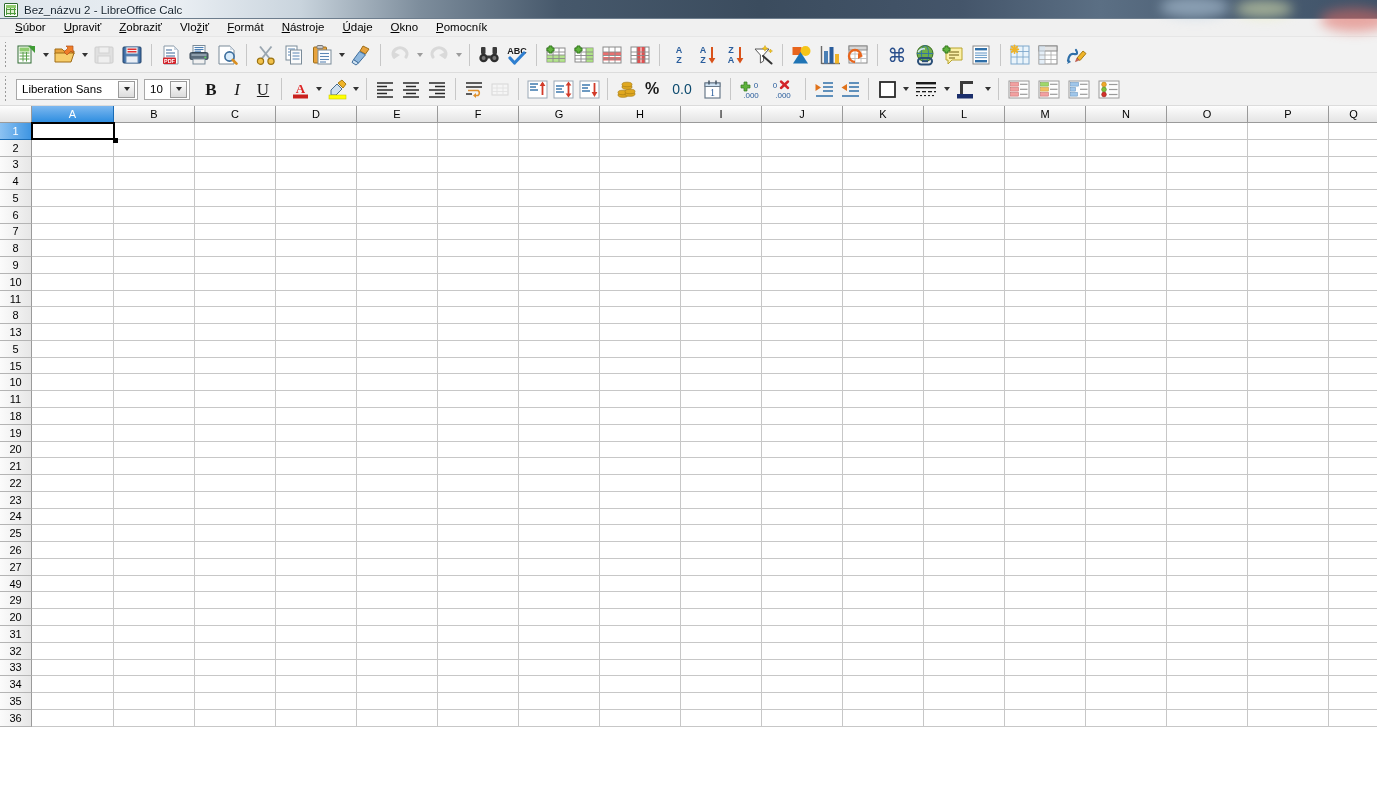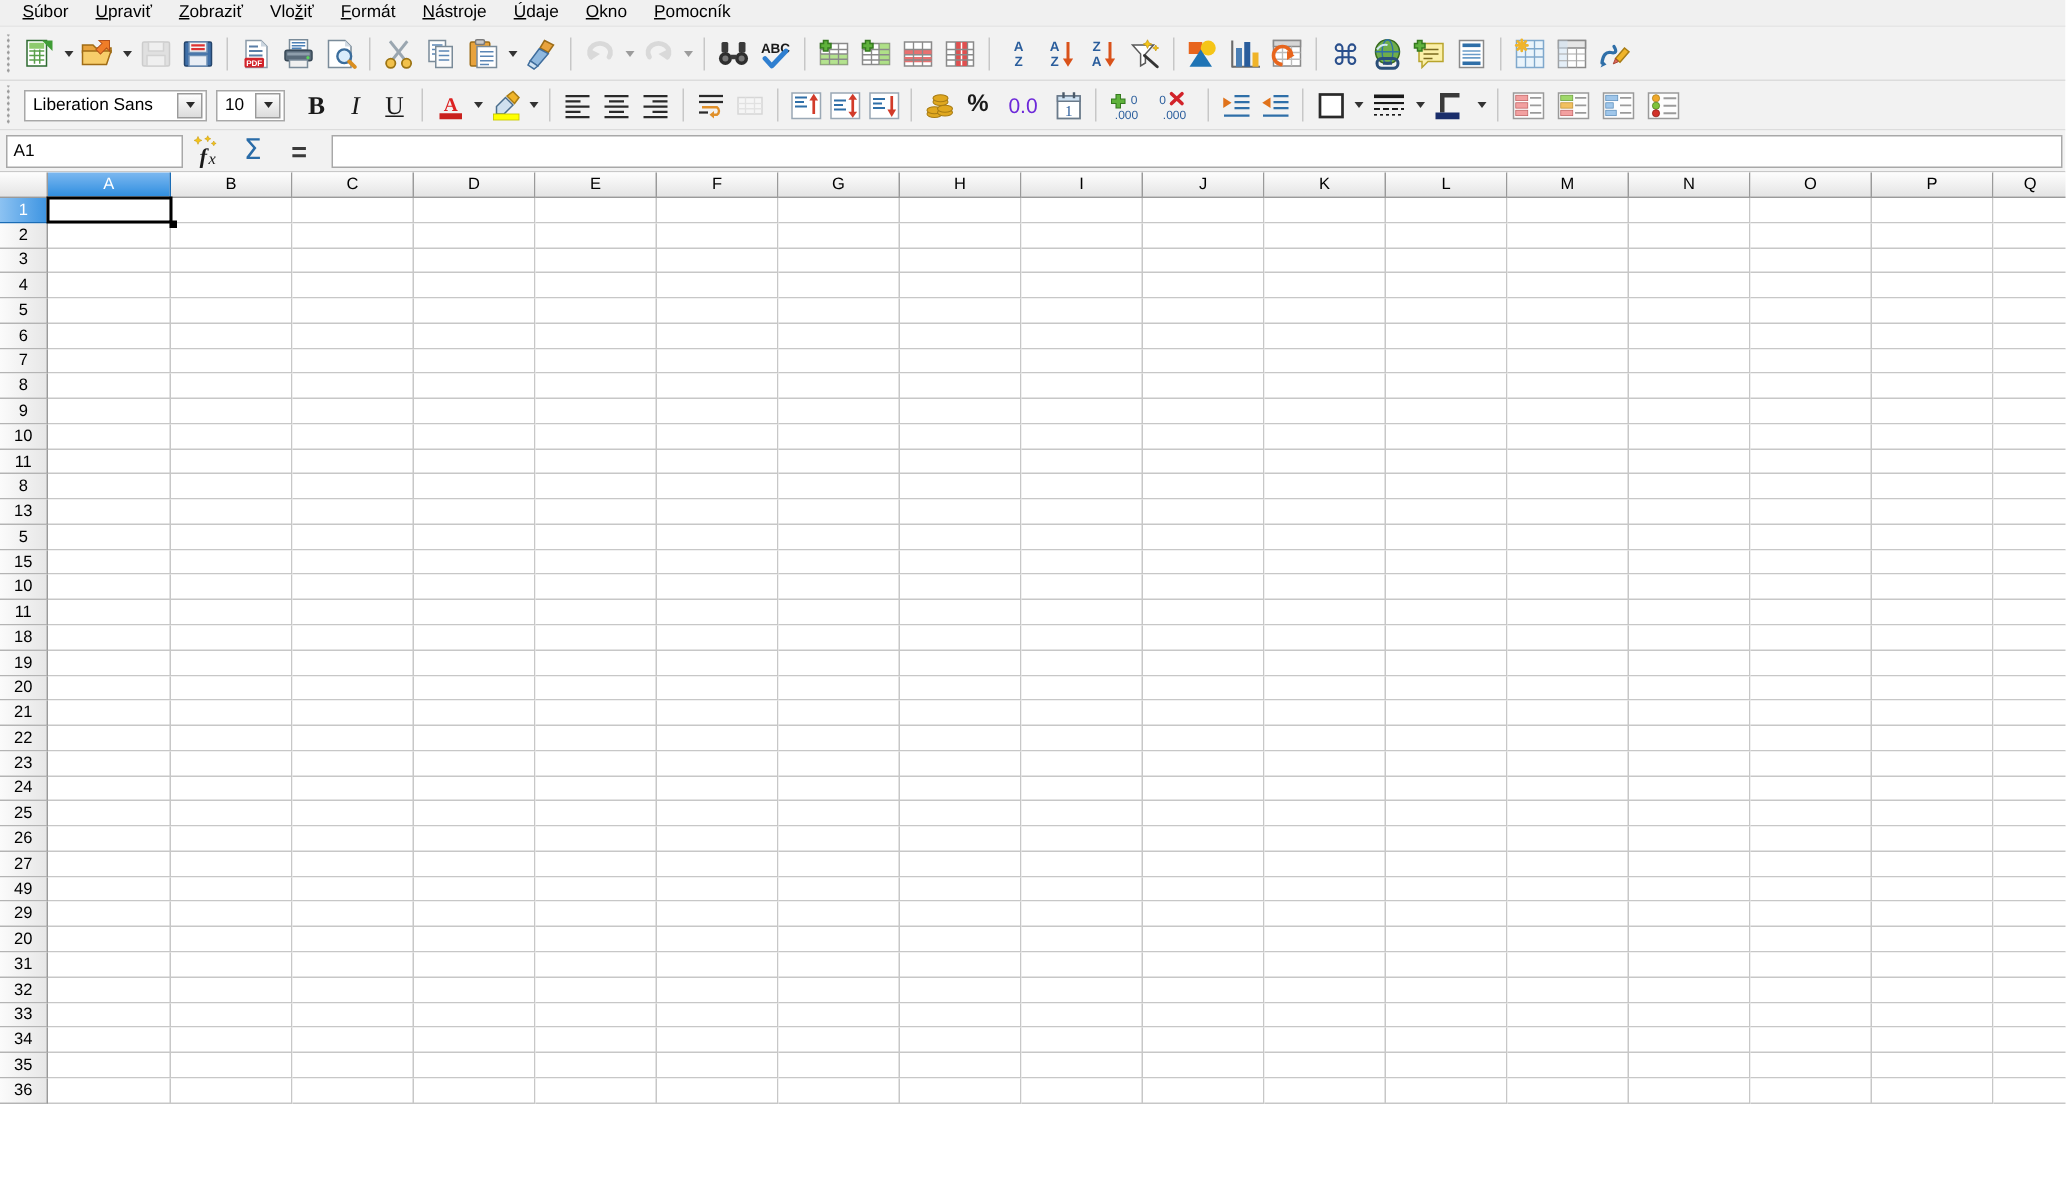--- a/index.html
+++ b/index.html
@@ -191,20 +191,29 @@
   }
   .fillhandle {
     position: absolute; width: 5px; height: 5px; background: #000; z-index: 7;
   }
 </style>
 </head>
 <body>
 
 <div id="app">
 
+  <div class="titlebar">
+    <div class="blob" style="left:1160px;top:-4px;width:70px;height:22px;background:#b9cfe2;"></div>
+    <div class="blob" style="left:1235px;top:0px;width:58px;height:18px;background:#e8efb4;"></div>
+    <div class="blob" style="left:1320px;top:8px;width:70px;height:24px;background:#e06a62;"></div>
+    <div class="title-left">
+      <span class="calc-icon"></span>
+      <span class="title-text">Bez_názvu 2 - LibreOffice Calc</span>
+    </div>
+  </div>
 
   <div class="menubar">
     <div class="menu-item"><span><u>S</u>úbor</span></div>
     <div class="menu-item"><span><u>U</u>praviť</span></div>
     <div class="menu-item"><span><u>Z</u>obraziť</span></div>
     <div class="menu-item"><span>Vlo<u>ž</u>iť</span></div>
     <div class="menu-item"><span><u>F</u>ormát</span></div>
     <div class="menu-item"><span><u>N</u>ástroje</span></div>
     <div class="menu-item"><span><u>Ú</u>daje</span></div>
     <div class="menu-item"><span><u>O</u>kno</span></div>
@@ -771,21 +780,21 @@
             <ellipse cx="11" cy="5.5" rx="5" ry="2.3"></ellipse>
         </g>
       </svg>
     </div>
 
     <div class="tbtn">
       <span style="font-size:16px;font-weight:bold;color:#1a1a1a;">%</span>
     </div>
 
     <div class="tbtn" style="width:34px">
-      <span style="font-size:14px;color:#6d28d9;">0.0</span>
+      <span style="font-size:14px;color:#0c4a6e;">0.0</span>
     </div>
 
     <div class="tbtn">
       <svg width="21" height="21" viewBox="0 0 21 21">
         <rect x="3" y="4" width="15" height="15" fill="#fff" stroke="#6a7a8a" stroke-width="1.2"></rect>
         <rect x="3" y="4" width="15" height="3.5" fill="#cfe2f2" stroke="#6a7a8a"></rect>
         <line x1="7" y1="1.5" x2="7" y2="5.5" stroke="#4a5a6a" stroke-width="1.6"></line>
         <line x1="14" y1="1.5" x2="14" y2="5.5" stroke="#4a5a6a" stroke-width="1.6"></line>
         <text x="10.5" y="17" font-size="10" fill="#2a5d9c" text-anchor="middle" font-family="Liberation Serif, serif">1</text>
       </svg>
@@ -925,50 +934,20 @@
         <circle cx="7" cy="15.5" r="2.4" fill="#d2322a" stroke="#8a1a14" stroke-width=".5"></circle>
         <g stroke="#9a9a9a" stroke-width="1.2">
             <line x1="12" y1="5.5" x2="20.5" y2="5.5"></line>
             <line x1="12" y1="10.5" x2="20.5" y2="10.5"></line>
             <line x1="12" y1="15.5" x2="20.5" y2="15.5"></line>
           </g>
       </svg>
     </div>
   </div>
 
-  <div class="formulabar">
-    <div class="namebox">
-      <span class="val">A1</span>
-      <span class="dd"></span>
-    </div>
-
-    <div class="fbbtn">
-      <svg width="24" height="22" viewBox="0 0 24 22">
-        <g fill="#f5c518" stroke="#c79a12" stroke-width=".4">
-          <path d="M6 1 l.8 1.8 l1.8 .8 l-1.8 .8 l-.8 1.8 l-.8-1.8 l-1.8-.8 l1.8-.8z"></path>
-          <path d="M12.5 0.5 l.6 1.4 l1.4 .6 l-1.4 .6 l-.6 1.4 l-.6-1.4 l-1.4-.6 l1.4-.6z"></path>
-          <path d="M16.5 4 l.5 1.1 l1.1 .5 l-1.1 .5 l-.5 1.1 l-.5-1.1 l-1.1-.5 l1.1-.5z"></path>
-        </g>
-        <text x="7" y="19" font-size="15" fill="#1a1a1a" font-family="Liberation Serif, serif" font-style="italic" font-weight="bold">f</text>
-        <text x="13" y="19" font-size="11" fill="#1a1a1a" font-family="Liberation Serif, serif" font-style="italic">x</text>
-      </svg>
-    </div>
-
-    <div class="fbbtn">
-      <span style="font-size:19px;color:#2a6ca8;font-family:'DejaVu Sans',sans-serif;line-height:1;">Σ</span>
-    </div>
-
-    <div class="fbbtn">
-      <span style="font-size:18px;color:#3a3a3a;font-weight:bold;line-height:1;">=</span>
-    </div>
-
-    <div class="inputline">
-      <span></span>
-    </div>
-  </div>
 
   <div class="grid-area" id="grid-area" style="height: 656px;">
     <div class="corner"></div>
     <div class="colheads" id="colheads">
         <div class="colhead active" style="width: 82px;">
           <span>A</span>
         </div>
         <div class="colhead" style="width: 81px;">
           <span>B</span>
         </div>

